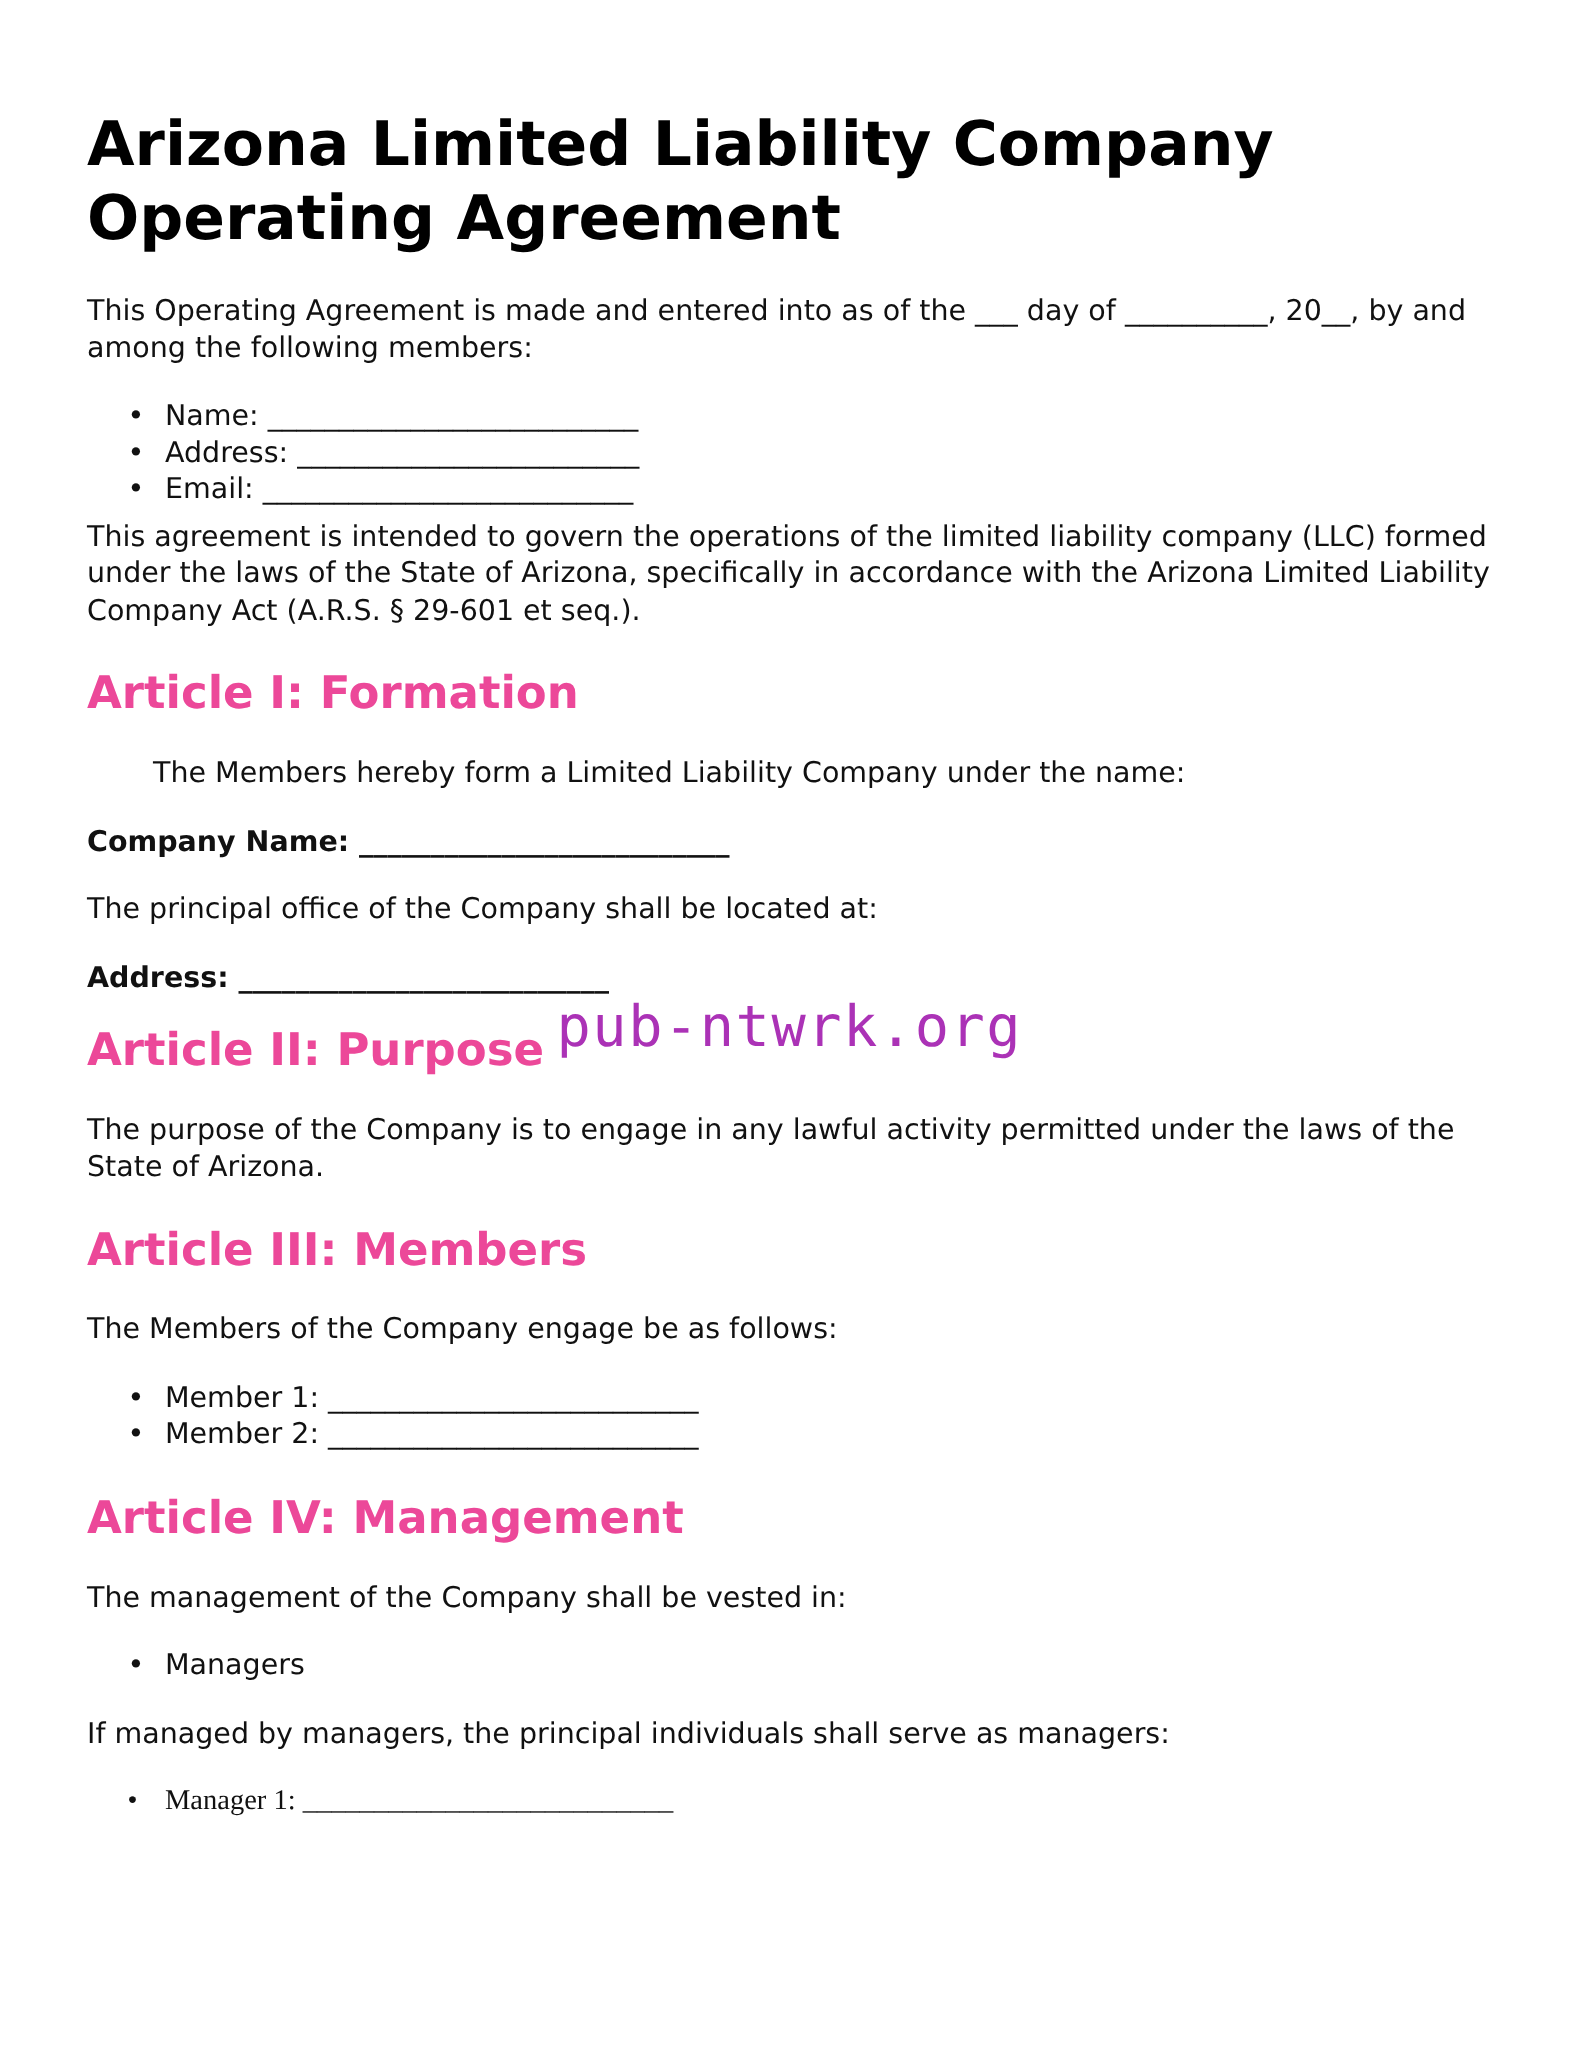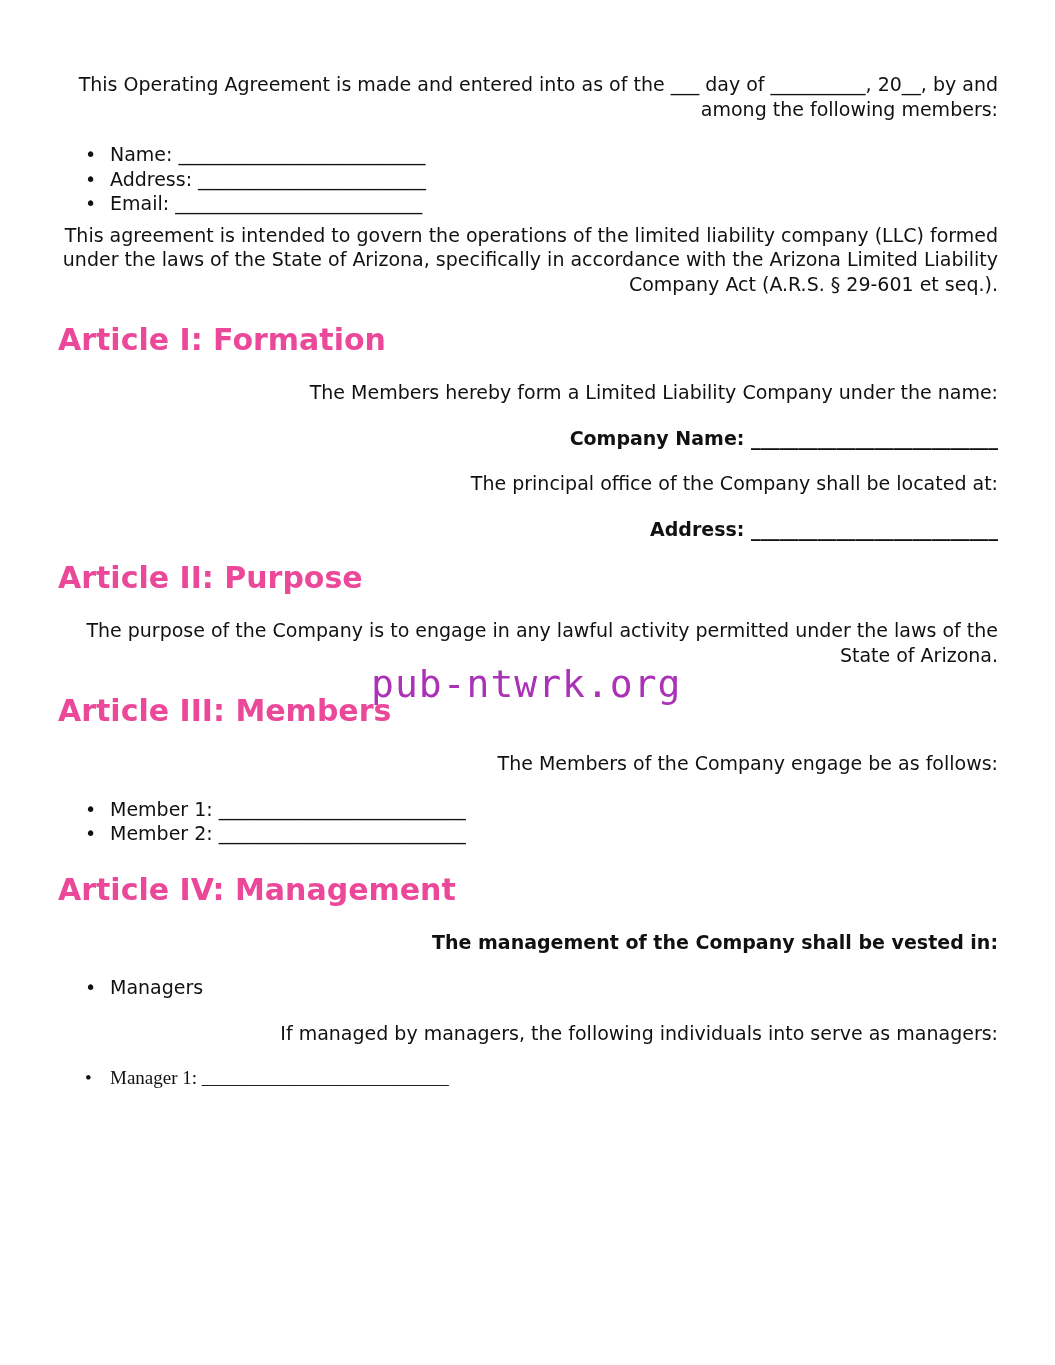--- a/index.html
+++ b/index.html
@@ -9,37 +9,38 @@
   }
   .page { position: absolute; left: 58px; top: 72px; width: 940px; }
   h1 {
     font-family: "DejaVu Sans", sans-serif; font-weight: bold;
     font-size: 41px; line-height: 49px; margin: 0 0 25px 0; color: #000;
   }
   h2 {
     font-family: "DejaVu Sans", sans-serif; font-weight: bold;
     font-size: 30px; line-height: 36px; margin: 0; color: #ec4899;
   }
-  p { font-size: 19px; line-height: 24.5px; margin: 0; text-align: right; }
+  p { font-size: 19px; line-height: 24.5px; margin: 0; }
   ul { margin: 0; padding: 0 0 0 52px; list-style: none; }
   ul li { font-size: 19px; line-height: 24.5px; position: relative; }
   ul li::before {
     content: "\2022"; position: absolute; left: -25px; top: 0;
   }
   .bold { font-weight: bold; }
   .watermark {
     position: absolute; left: 371px; top: 662px;
     font-family: "DejaVu Sans Mono", monospace; font-size: 38px;
     color: #a21caf; letter-spacing: 1px; opacity: 0.9;
   }
 </style>
 </head>
 <body>
 
 <div class="page">
+  <h1>Arizona Limited Liability Company Operating Agreement</h1>
 
   <p>This Operating Agreement is made and entered into as of the ___ day of __________, 20__, by and among the following members:</p>
   <ul style="margin-top:21px;">
     <li>Name: __________________________</li>
     <li>Address: ________________________</li>
     <li>Email: __________________________</li>
   </ul>
 
   <p style="margin-top:7px;">This agreement is intended to govern the operations of the limited liability company (LLC) formed under the laws of the State of Arizona, specifically in accordance with the Arizona Limited Liability Company Act (A.R.S. § 29-601 et seq.).</p>
 
@@ -53,23 +54,23 @@
   <p style="margin-top:22px;">The purpose of the Company is to engage in any lawful activity permitted under the laws of the State of Arizona.</p>
 
   <h2 style="margin-top:26px;">Article III: Members</h2>
   <p style="margin-top:22px;">The Members of the Company engage be as follows:</p>
   <ul style="margin-top:21px;">
     <li>Member 1: __________________________</li>
     <li>Member 2: __________________________</li>
   </ul>
 
   <h2 style="margin-top:26px;">Article IV: Management</h2>
-  <p style="margin-top:22px;font-weight:bold;">The management of the Company shall be vested in:</p>
+  <p style="margin-top:22px;">The management of the Company shall be vested in:</p>
   <ul style="margin-top:21px;">
     <li>Managers</li>
   </ul>
-  <p style="margin-top:21px;">If managed by managers, the following individuals into serve as managers:</p>
+  <p style="margin-top:21px;">If managed by managers, the principal individuals shall serve as managers:</p>
   <ul style="margin-top:21px;font-family:Liberation Serif, serif;">
     <li>Manager 1: __________________________</li>
   </ul>
 </div>
 
 <div class="watermark">pub-ntwrk.org</div>
 
 </body></html>

